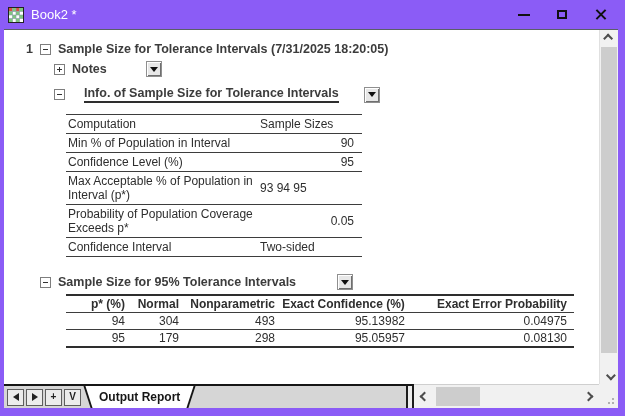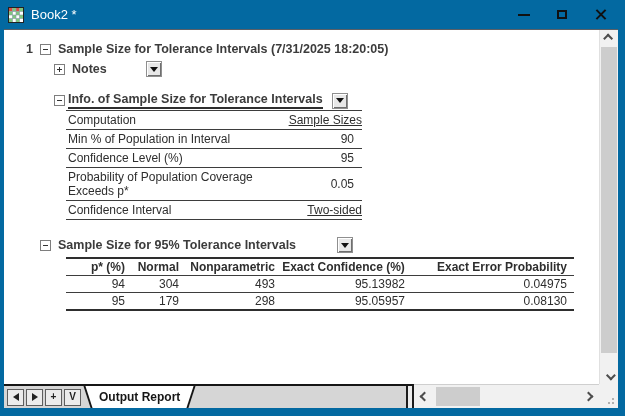--- a/index.html
+++ b/index.html
@@ -4,21 +4,21 @@
 <style>
   * { box-sizing: border-box; margin: 0; padding: 0; }
   body {
     font-family: "Liberation Sans", sans-serif;
     background: #ffffff;
     width: 625px; height: 416px;
   }
   .window {
     position: relative;
     width: 625px; height: 416px;
-    background: #0369a1;
+    background: #8b5cf6;
     overflow: hidden;
   }
   
   .titlebar {
     height: 29px;
     display: flex; align-items: center;
     padding-left: 8px;
     color: #ffffff; font-size: 13px;
   }
   .title-text { margin-left: 7px; }
@@ -75,33 +75,33 @@
     border: 1px solid #8f8f8f;
     box-shadow: inset 1px 1px 0 #ffffff, inset -1px -1px 0 #6f6f6f;
     display: inline-flex; align-items: center; justify-content: center;
   }
   .tri-down {
     width: 0; height: 0;
     border-left: 4px solid transparent; border-right: 4px solid transparent;
     border-top: 5px solid #111;
   }
   .notes-row { margin: 5px 0 0 28px; gap: 7px; }
-  .info-row  { margin: 15px 0 0 28px; gap: 3px; }
+  .info-row  { margin: 9px 0 0 28px; gap: 19px; }
   .sec2-row  { margin: 17px 0 0 14px; gap: 7px; }
   
   table { border-collapse: collapse; color: #2e2e2e; font-size: 12px; }
   .t1 {
-    width: 296px; margin: 1px 0 0 40px;
+    width: 296px; margin: 11px 0 0 40px;
     border-top: 1px solid #3d3d3d;
   }
   .t1 td { border-bottom: 1px solid #3d3d3d; padding: 2px 0 2px 2px;
            line-height: 14px; vertical-align: middle; }
   .t1 .c1 { width: 192px; }
   .t1 .ar { text-align: right; padding-right: 8px; }
-  .t1 .al { text-align: right; text-decoration: underline; }
+  .t1 .al { text-align: left; }
   .t2 {
     width: 508px; margin: 4px 0 0 40px;
     border-top: 2px solid #2e2e2e; border-bottom: 2px solid #2e2e2e;
   }
   .t2 td { border-bottom: 1px solid #3d3d3d; text-align: right;
            padding: 1px 7px 1px 0; line-height: 14px; }
   .t2 tr.last td { border-bottom: none; }
   .t2 tr.hdr td { font-weight: bold; }
   .t2 .w1 { width: 66px; } .t2 .w2 { width: 54px; } .t2 .w3 { width: 96px; }
   .t2 .w4 { width: 130px; text-align: center; } .t2 .w5 { width: 162px; }
@@ -245,20 +245,24 @@
         </tr>
         <tr>
           <td class="c1">Min % of Population in Interval</td>
           <td class="ar">90</td>
         </tr>
         <tr>
           <td class="c1">Confidence Level (%)</td>
           <td class="ar">95</td>
         </tr>
         <tr>
+          <td class="c1">Max Acceptable % of Population in Interval (p*)</td>
+          <td class="al">93 94 95</td>
+        </tr>
+        <tr>
           <td class="c1">Probability of Population Coverage Exceeds p*</td>
           <td class="ar">0.05</td>
         </tr>
         <tr>
           <td class="c1">Confidence Interval</td>
           <td class="al">Two-sided</td>
         </tr>
       </tbody>
         </table>
 

